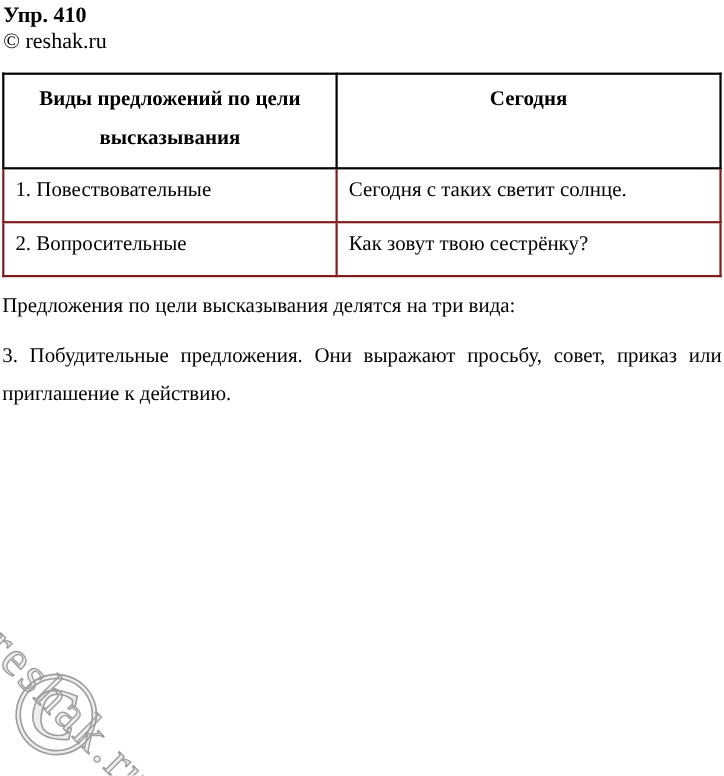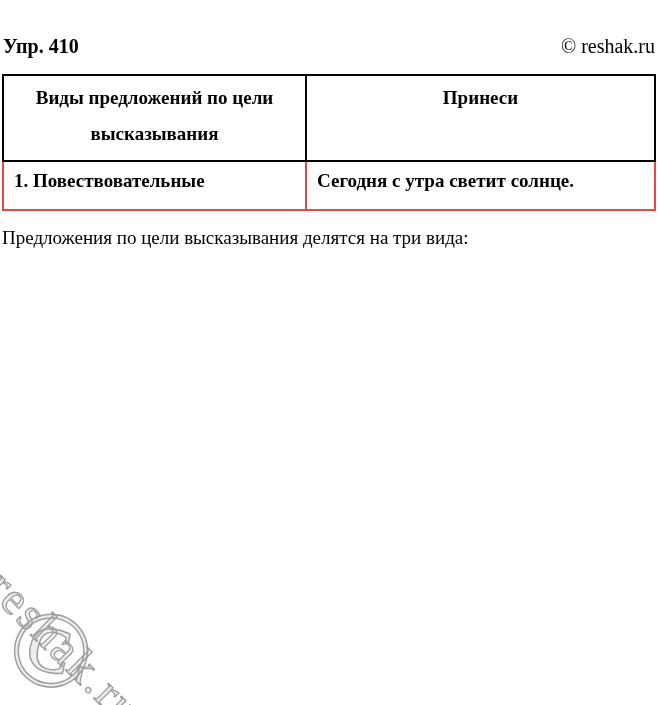--- a/index.html
+++ b/index.html
@@ -18,23 +18,24 @@
   
   .page-header {
     display: flex;
     justify-content: space-between;
     align-items: baseline;
     padding: 2px 3px 0 3px;
     font-size: 20px;
     line-height: 24px;
     position: relative;
     z-index: 1;
+    flex-direction: column;
   }
   .exercise-label { font-weight: bold; }
-  .copyright-label { font-weight: normal; margin-top: 32px; }
+  .copyright-label { font-weight: normal; }
 
   
   table.sentence-table {
     border-collapse: collapse;
     table-layout: fixed;
     width: 652px;
     margin: 16px 16px 0 2px;
     position: relative;
     z-index: 1;
   }
@@ -44,28 +45,27 @@
     border: 2px solid #000;
     font-weight: bold;
     font-size: 19px;
     line-height: 36px;
     text-align: center;
     vertical-align: top;
     padding: 4px 8px 6px 8px;
     height: 74px;
   }
   table.sentence-table td {
-    border: 2px solid #ef4444;
+    border: 2px solid #7f1d1d;
     font-size: 19px;
     line-height: 28px;
     text-align: left;
     vertical-align: top;
     padding: 5px 10px 0 10px;
     height: 42px;
-    font-weight: bold;
   }
 
   
   .body-text {
     margin: 9px 2px 0 2px;
     font-size: 19px;
     line-height: 35px;
     text-align: justify;
     position: relative;
     z-index: 1;
@@ -123,26 +123,31 @@
 </div>
 
 <table class="sentence-table">
   <colgroup>
       <col class="c1">
       <col class="c2">
     </colgroup>
   <thead>
     <tr>
       <th>Виды предложений по цели высказывания</th>
-      <th>Принеси</th>
+      <th>Сегодня</th>
     </tr>
   </thead>
   <tbody>
     <tr>
       <td>1. Повествовательные</td>
-      <td>Сегодня с утра светит солнце.</td>
+      <td>Сегодня с таких светит солнце.</td>
+    </tr>
+    <tr>
+      <td>2. Вопросительные</td>
+      <td>Как зовут твою сестрёнку?</td>
     </tr>
   </tbody>
 </table>
 
 <div class="body-text">
   <p class="intro">Предложения по цели высказывания делятся на три вида:</p>
+  <p>3. Побудительные предложения. Они выражают просьбу, совет, приказ или приглашение к действию.</p>
 </div>
 
 </body></html>

